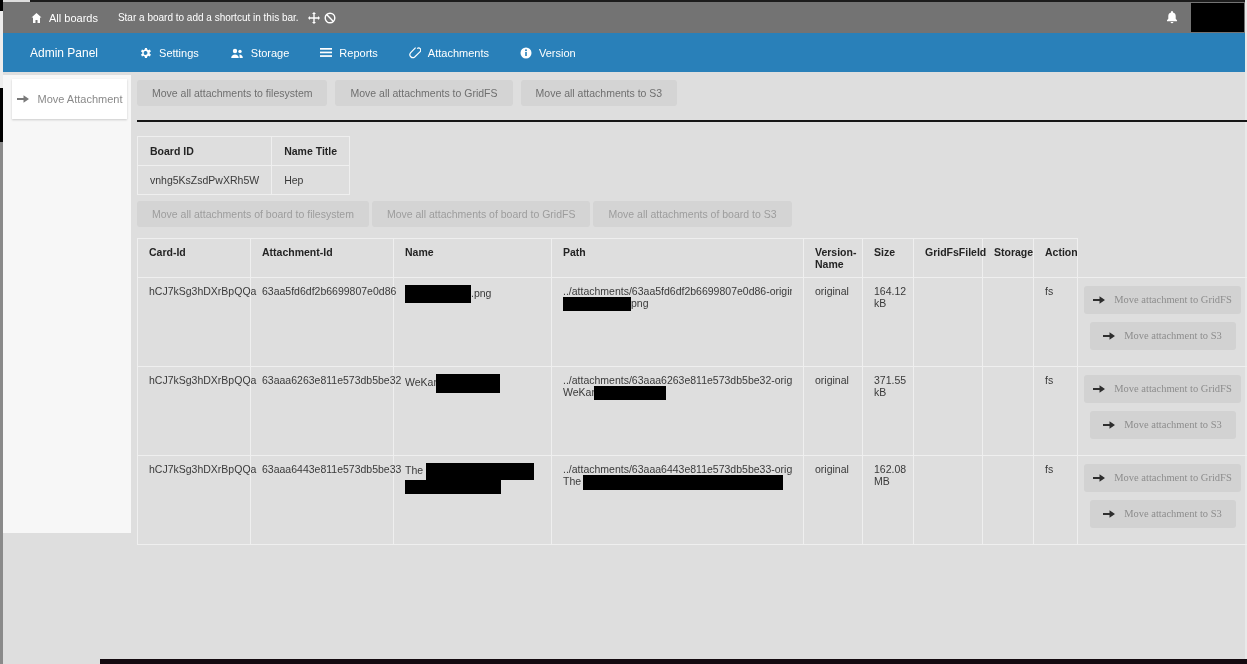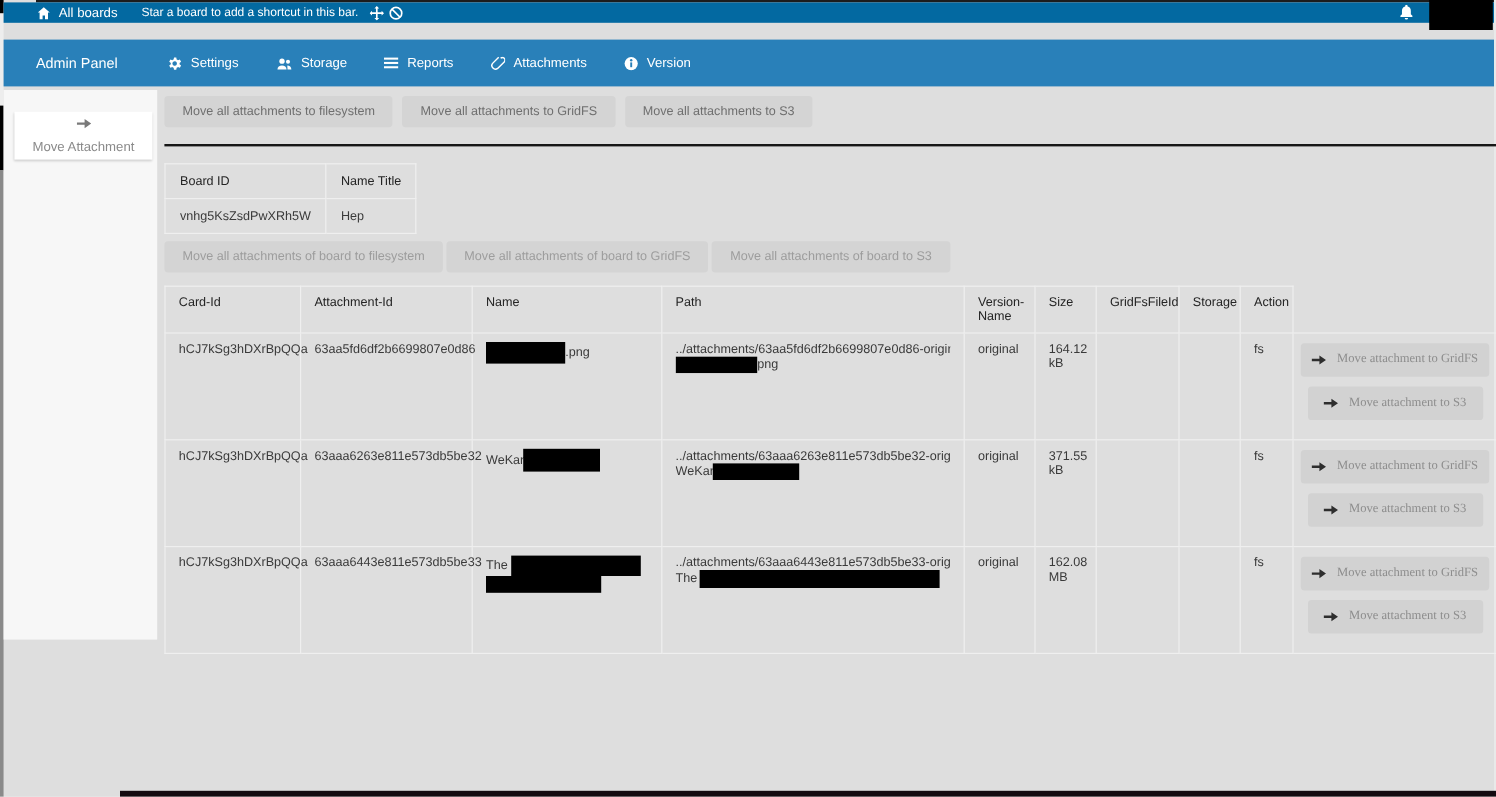--- a/index.html
+++ b/index.html
@@ -8,55 +8,55 @@
   
   .edge-top{position:absolute;top:0;left:30px;right:0;height:2px;background:#1c1c1c;}
   .edge-left{position:absolute;top:0;left:0;width:3px;height:100%;background:#ededed;}
   .edge-left .seg-a{position:absolute;top:0;left:0;width:100%;height:11px;background:#000;}
   .edge-left .seg-b{position:absolute;top:88px;left:0;width:100%;height:54px;background:#000;}
   .edge-left .seg-c{position:absolute;top:142px;left:0;width:100%;bottom:0;background:#8a8a8a;}
   .edge-right{position:absolute;top:0;right:0;width:2px;height:100%;background:#e9e9e9;}
   .bottom-bar{position:absolute;bottom:0;left:100px;right:0;height:5px;background:#140a10;}
 
   
-  .topbar{position:absolute;top:2px;left:3px;right:2px;height:17px;background:#0369a1;color:#fff;
+  .topbar{position:absolute;top:2px;left:3px;right:2px;height:31px;background:#737373;color:#fff;
           display:flex;align-items:center;}
   .all-boards{display:flex;align-items:center;gap:6px;margin-left:27px;font-size:11px;cursor:pointer;}
   .hint{margin-left:20px;font-size:10px;}
   .hint-icons{display:flex;align-items:center;gap:4px;margin-left:9px;}
   .tb-spacer{flex:1;}
   .bell{margin-right:13px;}
   .redacted-avatar{width:53px;height:29px;background:#000;margin-right:1px;}
 
   
   .adminbar{position:absolute;top:33px;left:3px;right:2px;height:39px;background:#2980b9;color:#fff;
             display:flex;align-items:center;}
   .admin-title{margin-left:27px;font-size:12px;}
   .admin-nav{display:flex;align-items:flex-start;gap:31px;margin-left:42px;}
   .nav-item{display:flex;align-items:center;gap:7px;font-size:11px;cursor:pointer;}
   .icon{display:inline-flex;align-items:center;justify-content:center;}
 
   
   .sidebar{position:absolute;top:75px;left:3px;width:128px;height:458px;background:#f7f7f7;}
-  .side-card{position:absolute;top:18px;left:9px;width:115px;height:40px;background:#fff;
+  .side-card{position:absolute;top:4px;left:9px;width:115px;height:40px;background:#fff;
              box-shadow:0 1px 2px rgba(0,0,0,.18);display:flex;align-items:center;justify-content:center;
-             gap:9px;color:#8a8a8a;font-size:11px;cursor:pointer;flex-direction:column;}
+             gap:9px;color:#8a8a8a;font-size:11px;cursor:pointer;}
 
   
   .main{position:absolute;top:75px;left:137px;width:1246px;}
   .toolbar{margin-top:5px;display:flex;gap:8px;}
   .btn{background:#d4d4d4;border:none;border-radius:3px;font-size:10.5px;color:#6f6f6f;
        padding:7px 15px;font-family:inherit;cursor:pointer;white-space:nowrap;}
   .btn.board{color:#9d9d9d;}
   .board-btns{margin-top:6px;display:flex;gap:3px;}
   .black-hr{height:2px;background:#161616;border:none;margin:14px 0 0 0;}
 
   table{border-collapse:collapse;font-size:10.5px;color:#3a3a3a;}
   th,td{border:1px solid #efefef;padding:7px 11px;text-align:left;vertical-align:top;}
-  th{font-weight:normal;color:#242424;}
+  th{font-weight:bold;color:#242424;}
   .board-table{margin-top:14px;}
   .board-table th,.board-table td{padding:8px 12px;}
 
   .att-table{margin-top:11px;table-layout:fixed;width:1110px;}
   .att-table tbody tr{height:89px;}
   .att-table th.blank{border:none;}
   .cell-line{white-space:nowrap;overflow:hidden;}
   .redact{display:inline-block;background:#000;vertical-align:middle;}
   .btn-cell{padding:6px 6px;}
   .row-btn{background:#d2d2d2;border:none;border-radius:3px;color:#8d8d8d;font-size:10.5px;

